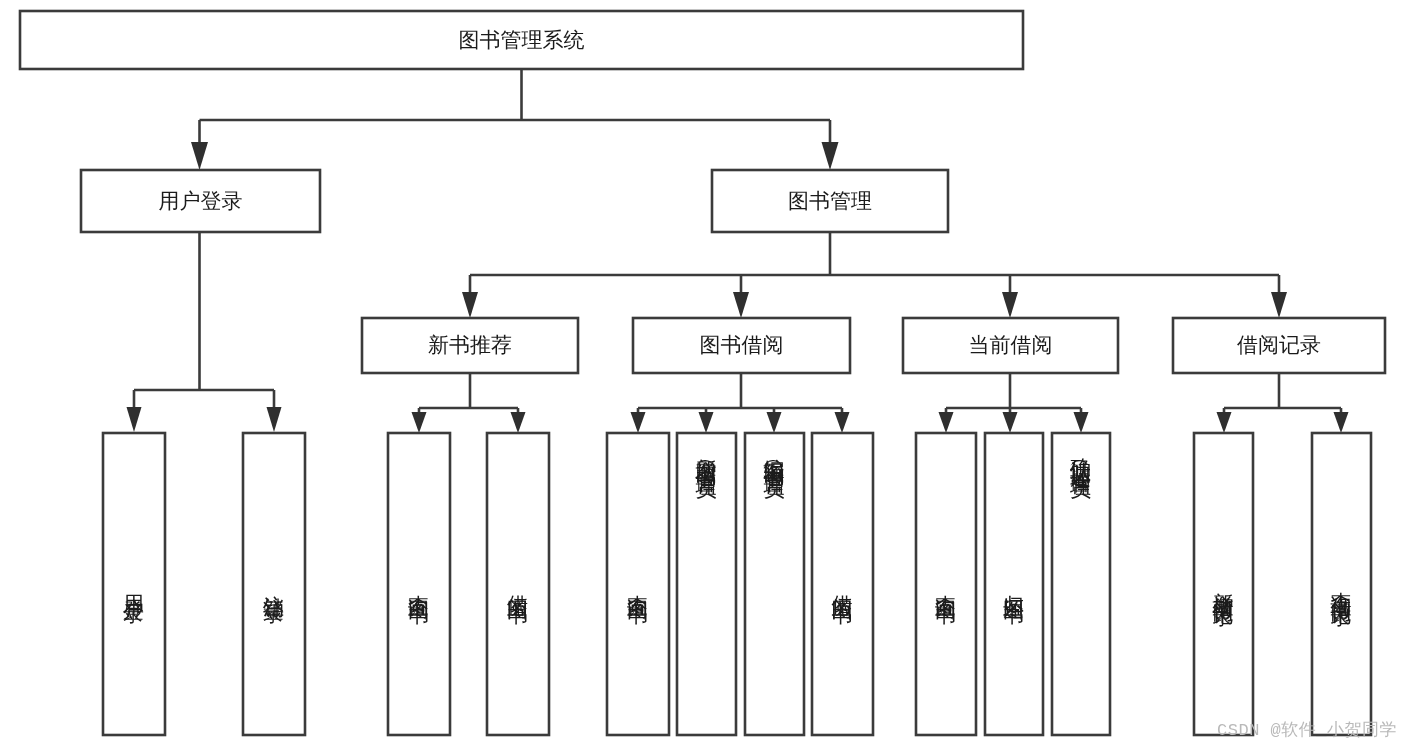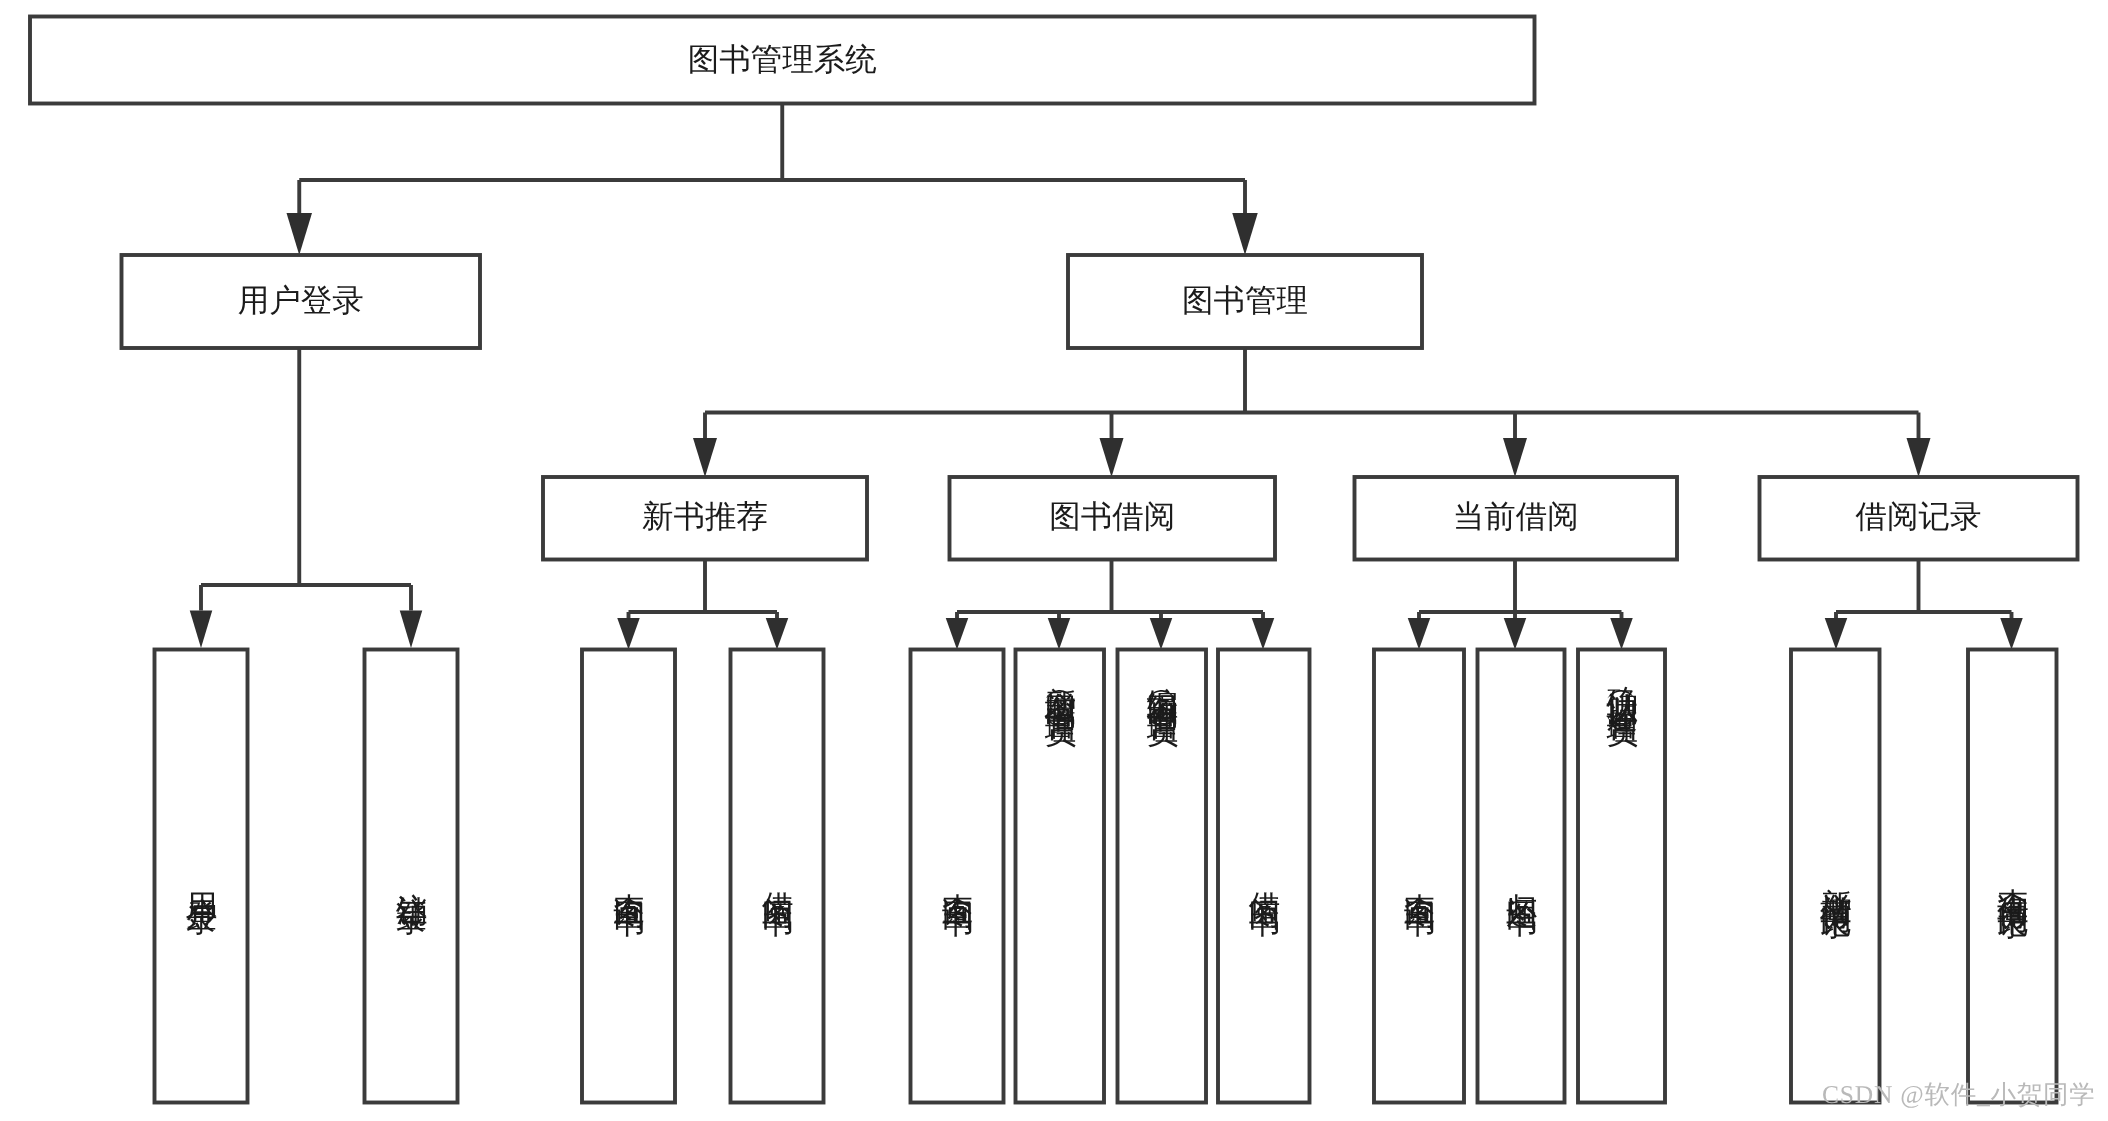--- a/index.html
+++ b/index.html
@@ -62,21 +62,21 @@
     position: absolute;
     display: flex;
     align-items: center;
     justify-content: center;
     pointer-events: none;
   }
   .watermark {
     position: absolute;
     right: 8px;
     bottom: 6px;
-    font-family: Liberation Serif, serif;
+    font-family: Liberation Mono, monospace;
     font-size: 17px;
     color: #b9b9b9;
     letter-spacing: 0.5px;
     white-space: nowrap;
   }
 </style>
 </head>
 <body>
 
 <div id="diagram-root">

